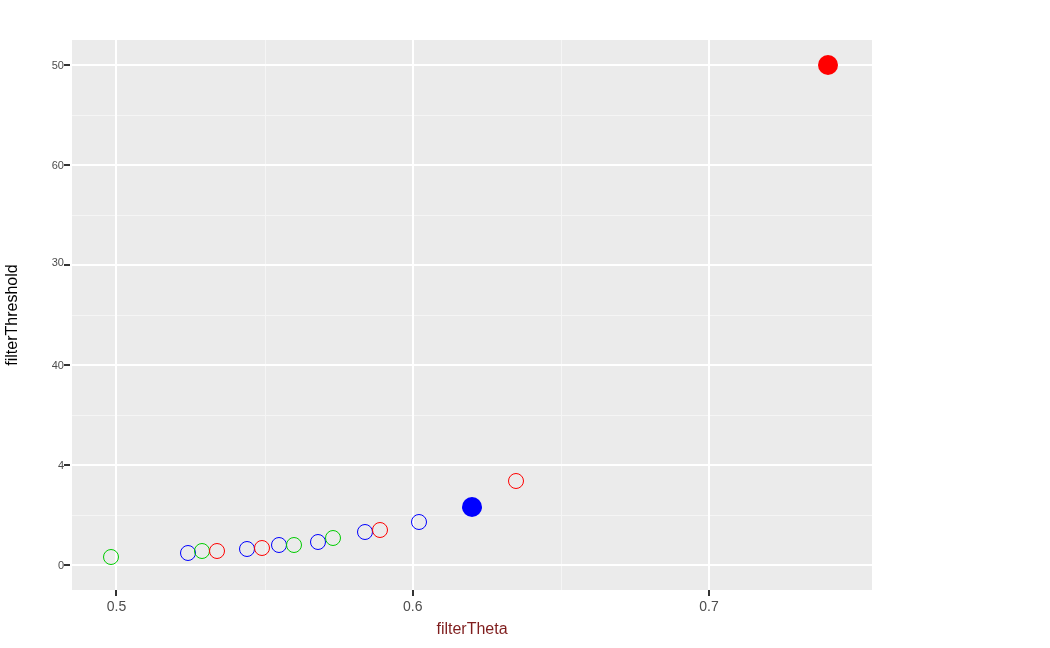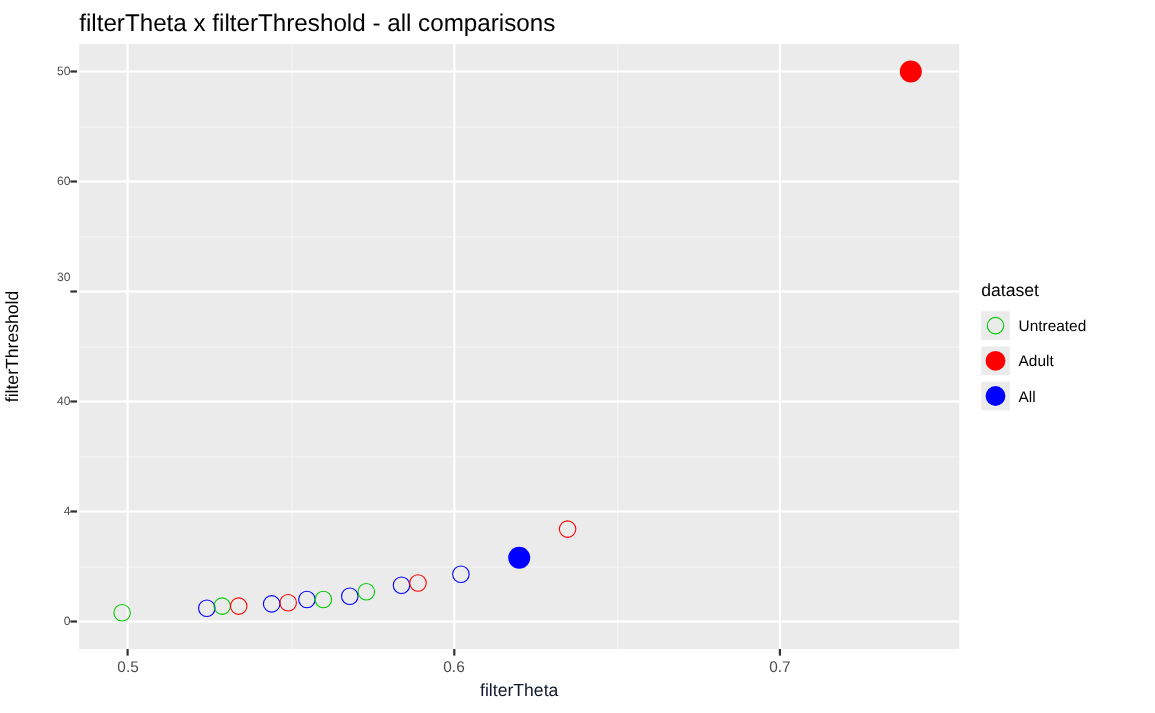--- a/index.html
+++ b/index.html
@@ -67,21 +67,21 @@
     transform: translateX(-50%);
     font-size: 14px;
     color:#4d4d4d;
   }
   .axis-title-x {
     position:absolute;
     left: 472px;
     top: 620px;
     transform: translateX(-50%);
     font-size: 16px;
-    color:#0f172a;
+    color:#7f1d1d;
   }
   .axis-title-y {
     position:absolute;
     left: 12px;
     top: 315px;
     transform: translate(-50%, -50%) rotate(-90deg);
     font-size: 16px;
     color:#000;
     white-space: nowrap;
   }
@@ -128,21 +128,20 @@
   .legend-label {
     font-size: 14px;
     color:#000;
   }
 </style>
 </head>
 <body>
 
 <div class="chart-wrap">
 
-  <div class="title">filterTheta x filterThreshold - all comparisons</div>
 
   <div class="plot-area" id="plot-area">
       <div class="gridline-h minor" style="top: 475px;"></div>
       <div class="gridline-h minor" style="top: 375px;"></div>
       <div class="gridline-h minor" style="top: 275px;"></div>
       <div class="gridline-h minor" style="top: 175px;"></div>
       <div class="gridline-h minor" style="top: 75px;"></div>
       <div class="gridline-v minor" style="left: 192.593px;"></div>
       <div class="gridline-v minor" style="left: 488.889px;"></div>
       <div class="gridline-h" style="top: 524px;"></div>
@@ -168,52 +167,29 @@
       <div class="pt" style="left: 308.148px; top: 490px; width: 14px; height: 14px; border-color: rgb(255, 0, 0);"></div>
       <div class="pt" style="left: 346.667px; top: 482px; width: 14px; height: 14px; border-color: rgb(0, 0, 255);"></div>
       <div class="pt filled" style="left: 400px; top: 467px; width: 20px; height: 20px; background: rgb(0, 0, 255);"></div>
       <div class="pt" style="left: 444.444px; top: 441px; width: 14px; height: 14px; border-color: rgb(255, 0, 0);"></div>
       <div class="pt filled" style="left: 755.556px; top: 25px; width: 20px; height: 20px; background: rgb(255, 0, 0);"></div>
     </div>
 
   <div class="axis-title-x">filterTheta</div>
   <div class="axis-title-y">filterThreshold</div>
 
-  <div class="legend">
-    <div class="legend-title">dataset</div>
-    <div id="legend-items">
-        <div class="legend-item">
-          <div class="legend-key">
-            <div class="sym" style="width: 14px; height: 14px; border: 1.8px solid rgb(0, 204, 0);"></div>
-          </div>
-          <div class="legend-label">Untreated</div>
-        </div>
-        <div class="legend-item">
-          <div class="legend-key">
-            <div class="sym" style="width: 18px; height: 18px; background: rgb(255, 0, 0);"></div>
-          </div>
-          <div class="legend-label">Adult</div>
-        </div>
-        <div class="legend-item">
-          <div class="legend-key">
-            <div class="sym" style="width: 18px; height: 18px; background: rgb(0, 0, 255);"></div>
-          </div>
-          <div class="legend-label">All</div>
-        </div>
-      </div>
-  </div>
 
 <div class="tick-h" style="top: 564px;"></div>
     <div class="ylab" style="top: 565px;">0</div>
     <div class="tick-h" style="top: 464px;"></div>
     <div class="ylab" style="top: 465px;">4</div>
     <div class="tick-h" style="top: 364px;"></div>
     <div class="ylab" style="top: 365px;">40</div>
     <div class="tick-h" style="top: 264px;"></div>
-    <div class="ylab" style="top: 252px;">30</div>
+    <div class="ylab" style="top: 262px;">30</div>
     <div class="tick-h" style="top: 164px;"></div>
     <div class="ylab" style="top: 165px;">60</div>
     <div class="tick-h" style="top: 64px;"></div>
     <div class="ylab" style="top: 65px;">50</div>
     <div class="tick-v" style="left: 115.444px;"></div>
     <div class="xlab" style="left: 116.444px;">0.5</div>
     <div class="tick-v" style="left: 411.741px;"></div>
     <div class="xlab" style="left: 412.741px;">0.6</div>
     <div class="tick-v" style="left: 708.037px;"></div>
     <div class="xlab" style="left: 709px;">0.7</div>

